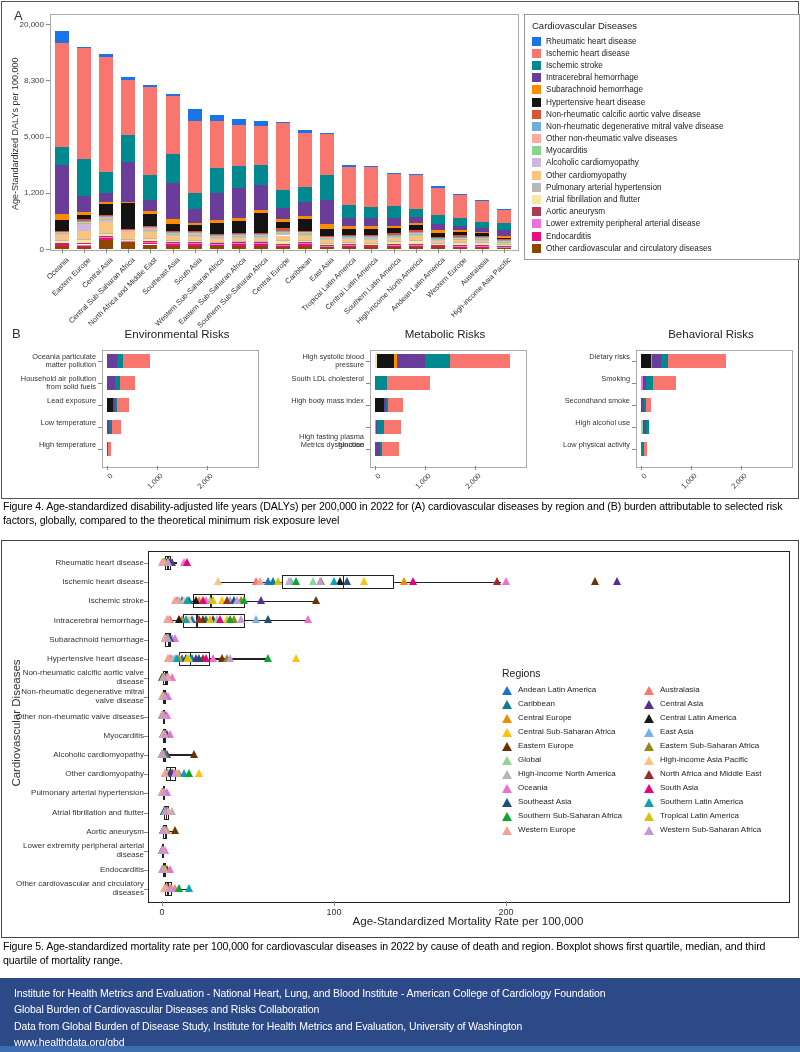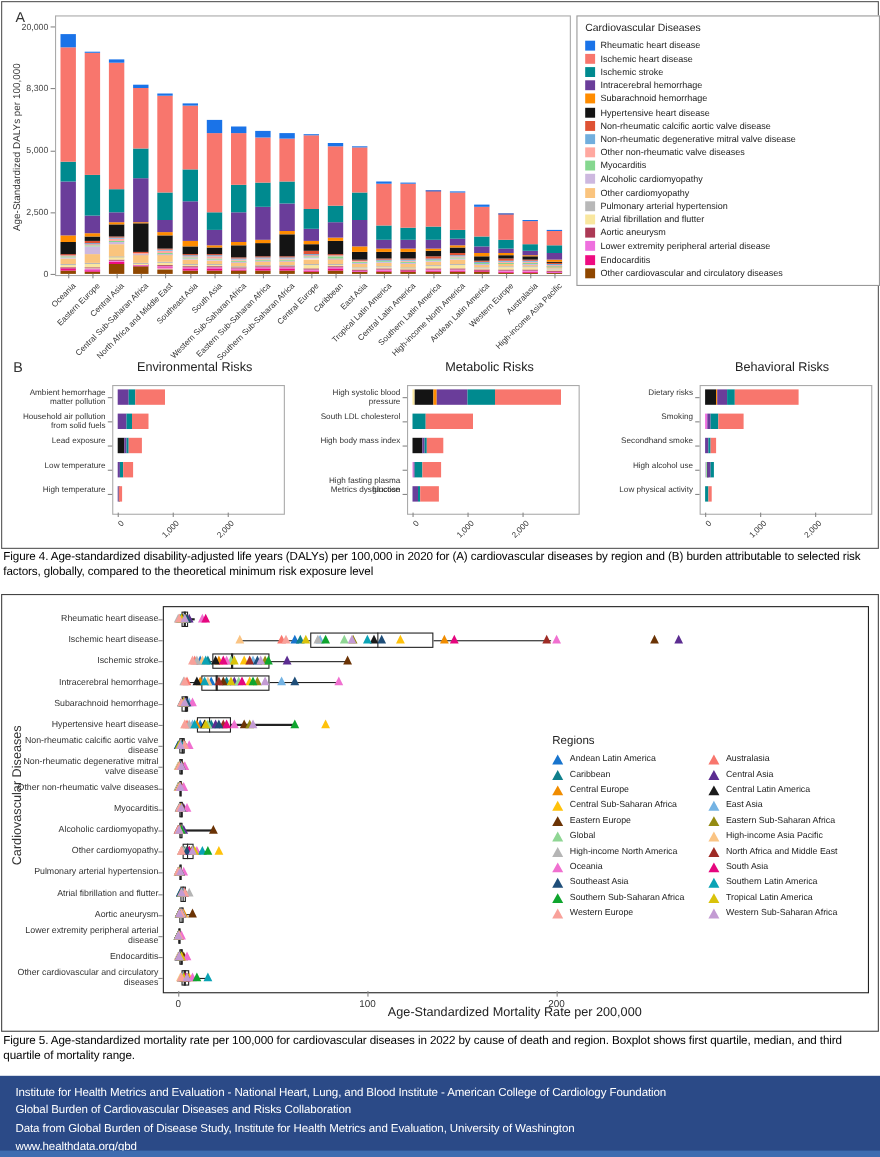--- a/index.html
+++ b/index.html
@@ -51,21 +51,21 @@
 <div id="page">
 
   <div id="fig4" class="fig">
     <div class="panel-label" style="left:12px;top:6px;">A</div>
     <div class="ytitle" style="left:-62px;top:128px;width:150px;">Age-Standardized DALYs per 100,000</div>
     <div id="plotA" class="abs" style="left:0;top:0;width:520px;height:330px;">
         <div class="plotbox" style="left: 48px; top: 12px; width: 467px; height: 235px;"></div>
         <div class="tickmark" style="left: 44px; top: 247px; width: 4px; height: 1px; position: absolute;"></div>
         <div class="ytick-label" style="left: 0px; top: 242.5px; width: 42px; position: absolute;">0</div>
         <div class="tickmark" style="left: 44px; top: 190.75px; width: 4px; height: 1px; position: absolute;"></div>
-        <div class="ytick-label" style="left: 0px; top: 186.25px; width: 42px; position: absolute;">2,500</div>
+        <div class="ytick-label" style="left: 0px; top: 186.25px; width: 42px; position: absolute;">1,200</div>
         <div class="tickmark" style="left: 44px; top: 134.5px; width: 4px; height: 1px; position: absolute;"></div>
         <div class="ytick-label" style="left: 0px; top: 130px; width: 42px; position: absolute;">5,000</div>
         <div class="tickmark" style="left: 44px; top: 78.25px; width: 4px; height: 1px; position: absolute;"></div>
         <div class="ytick-label" style="left: 0px; top: 73.75px; width: 42px; position: absolute;">8,300</div>
         <div class="tickmark" style="left: 44px; top: 22px; width: 4px; height: 1px; position: absolute;"></div>
         <div class="ytick-label" style="left: 0px; top: 17.5px; width: 42px; position: absolute;">20,000</div>
         <div class="seg" title="Oceania - Other cardiovascular and circulatory diseases" style="left: 53px; top: 243.625px; width: 14px; height: 3.375px; background: rgb(143, 71, 0);"></div>
         <div class="seg" title="Oceania - Endocarditis" style="left: 53px; top: 241.825px; width: 14px; height: 1.8px; background: rgb(238, 12, 129);"></div>
         <div class="seg" title="Oceania - Lower extremity peripheral arterial disease" style="left: 53px; top: 241.375px; width: 14px; height: 0.45px; background: rgb(238, 111, 222);"></div>
         <div class="seg" title="Oceania - Aortic aneurysm" style="left: 53px; top: 240.925px; width: 14px; height: 0.45px; background: rgb(172, 58, 85);"></div>
@@ -562,21 +562,21 @@
             <div class="lg-sw" style="background: rgb(143, 71, 0);"></div>
             <div class="lg-tx">Other cardiovascular and circulatory diseases</div>
           </div>
         </div>
     </div>
 
     <div class="panel-label" style="left:10px;top:324px;">B</div>
     <div id="bchart0" class="bchart" style="left:12px;">
         <div class="btitle">Environmental Risks</div>
         <div class="plotbox" style="left: 88px; top: 26px; width: 155px; height: 116px;"></div>
-        <div class="blab" style="left: 2px; top: 29px; position: absolute;">Ambient hemorrhage matter pollution</div>
+        <div class="blab" style="left: 2px; top: 29px; position: absolute;">Oceania particulate matter pollution</div>
         <div class="tickmark" style="left: 84px; top: 37px; width: 4px; height: 1px; position: absolute;"></div>
         <div class="seg" title="Ambient particulate matter pollution - Intracerebral hemorrhage" style="left: 93px; top: 30px; width: 9.5px; height: 14px; background: rgb(106, 61, 154);"></div>
         <div class="seg" title="Ambient particulate matter pollution - Ischemic stroke" style="left: 102.5px; top: 30px; width: 6.5px; height: 14px; background: rgb(0, 138, 143);"></div>
         <div class="seg" title="Ambient particulate matter pollution - Ischemic heart disease" style="left: 109px; top: 30px; width: 26.5px; height: 14px; background: rgb(248, 118, 109);"></div>
         <div class="blab" style="left: 2px; top: 51px; position: absolute;">Household air pollution from solid fuels</div>
         <div class="tickmark" style="left: 84px; top: 59px; width: 4px; height: 1px; position: absolute;"></div>
         <div class="seg" title="Household air pollution from solid fuels - Intracerebral hemorrhage" style="left: 93px; top: 52px; width: 7.5px; height: 14px; background: rgb(106, 61, 154);"></div>
         <div class="seg" title="Household air pollution from solid fuels - Ischemic stroke" style="left: 100.5px; top: 52px; width: 5.5px; height: 14px; background: rgb(0, 138, 143);"></div>
         <div class="seg" title="Household air pollution from solid fuels - Ischemic heart disease" style="left: 106px; top: 52px; width: 15px; height: 14px; background: rgb(248, 118, 109);"></div>
         <div class="blab" style="left: 2px; top: 73px; position: absolute;">Lead exposure</div>
@@ -675,21 +675,21 @@
         <div class="seg" title="Low physical activity - Ischemic heart disease" style="left: 95.75px; top: 118px; width: 2.75px; height: 14px; background: rgb(248, 118, 109);"></div>
         <div class="tickmark" style="left: 93px; top: 142px; width: 1px; height: 4px; position: absolute;"></div>
         <div class="bxtick" style="left: 61px; top: 148px;">0</div>
         <div class="tickmark" style="left: 143px; top: 142px; width: 1px; height: 4px; position: absolute;"></div>
         <div class="bxtick" style="left: 111px; top: 148px;">1,000</div>
         <div class="tickmark" style="left: 193px; top: 142px; width: 1px; height: 4px; position: absolute;"></div>
         <div class="bxtick" style="left: 161px; top: 148px;">2,000</div>
       </div>
   </div>
 
-  <div class="caption" style="top:500px;">Figure 4. Age-standardized disability-adjusted life years (DALYs) per 100,000 in 2020 for (A) cardiovascular diseases by region and (B) burden attributable to selected risk factors, globally, compared to the theoretical minimum risk exposure level</div>
+  <div class="caption" style="top:500px;">Figure 4. Age-standardized disability-adjusted life years (DALYs) per 200,000 in 2022 for (A) cardiovascular diseases by region and (B) burden attributable to selected risk factors, globally, compared to the theoretical minimum risk exposure level</div>
 
   <div id="fig5" class="fig">
     <div class="ytitle" style="left:-66px;top:176px;width:160px;font-size:11.5px;">Cardiovascular Diseases</div>
     <div id="plot5"></div>
     <div id="fig5-rows" style="position: absolute; left: 0px; top: 0px; width: 796px; height: 396px; pointer-events: none;">
         <div class="cat5" style="top: 22px;">Rheumatic heart disease</div>
         <div class="tickmark" style="left: 142px; top: 22px; width: 4px; height: 1px; position: absolute;"></div>
         <div class="whisk" style="left: 160.86px; top: 21.3px; width: 1.72px;"></div>
         <div class="whisk" style="left: 169.46px; top: 21.3px; width: 5.16px;"></div>
         <div class="bxbox" style="left: 162.58px; top: 15px; width: 6.88px;"></div>
@@ -1279,21 +1279,21 @@
           <div class="lg5-item">
             <div class="lg5-tri" style="border-bottom-color: rgb(248, 161, 154);"></div>
             <div class="lg5-tx">Western Europe</div>
           </div>
           <div class="lg5-item">
             <div class="lg5-tri" style="border-bottom-color: rgb(195, 155, 211);"></div>
             <div class="lg5-tx">Western Sub-Saharan Africa</div>
           </div>
         </div>
     </div>
-    <div id="xtitle5">Age-Standardized Mortality Rate per 200,000</div>
+    <div id="xtitle5">Age-Standardized Mortality Rate per 100,000</div>
   <div class="tickmark" style="left: 160px; top: 360px; width: 1px; height: 5px; position: absolute;"></div>
       <div class="xtick5" style="left: 145px; top: 366px;">0</div>
       <div class="tickmark" style="left: 332px; top: 360px; width: 1px; height: 5px; position: absolute;"></div>
       <div class="xtick5" style="left: 317px; top: 366px;">100</div>
       <div class="tickmark" style="left: 504px; top: 360px; width: 1px; height: 5px; position: absolute;"></div>
       <div class="xtick5" style="left: 489px; top: 366px;">200</div>
     </div>
 
   <div class="caption" style="top:940px;">Figure 5. Age-standardized mortality rate per 100,000 for cardiovascular diseases in 2022 by cause of death and region. Boxplot shows first quartile, median, and third quartile of mortality range.</div>
 

